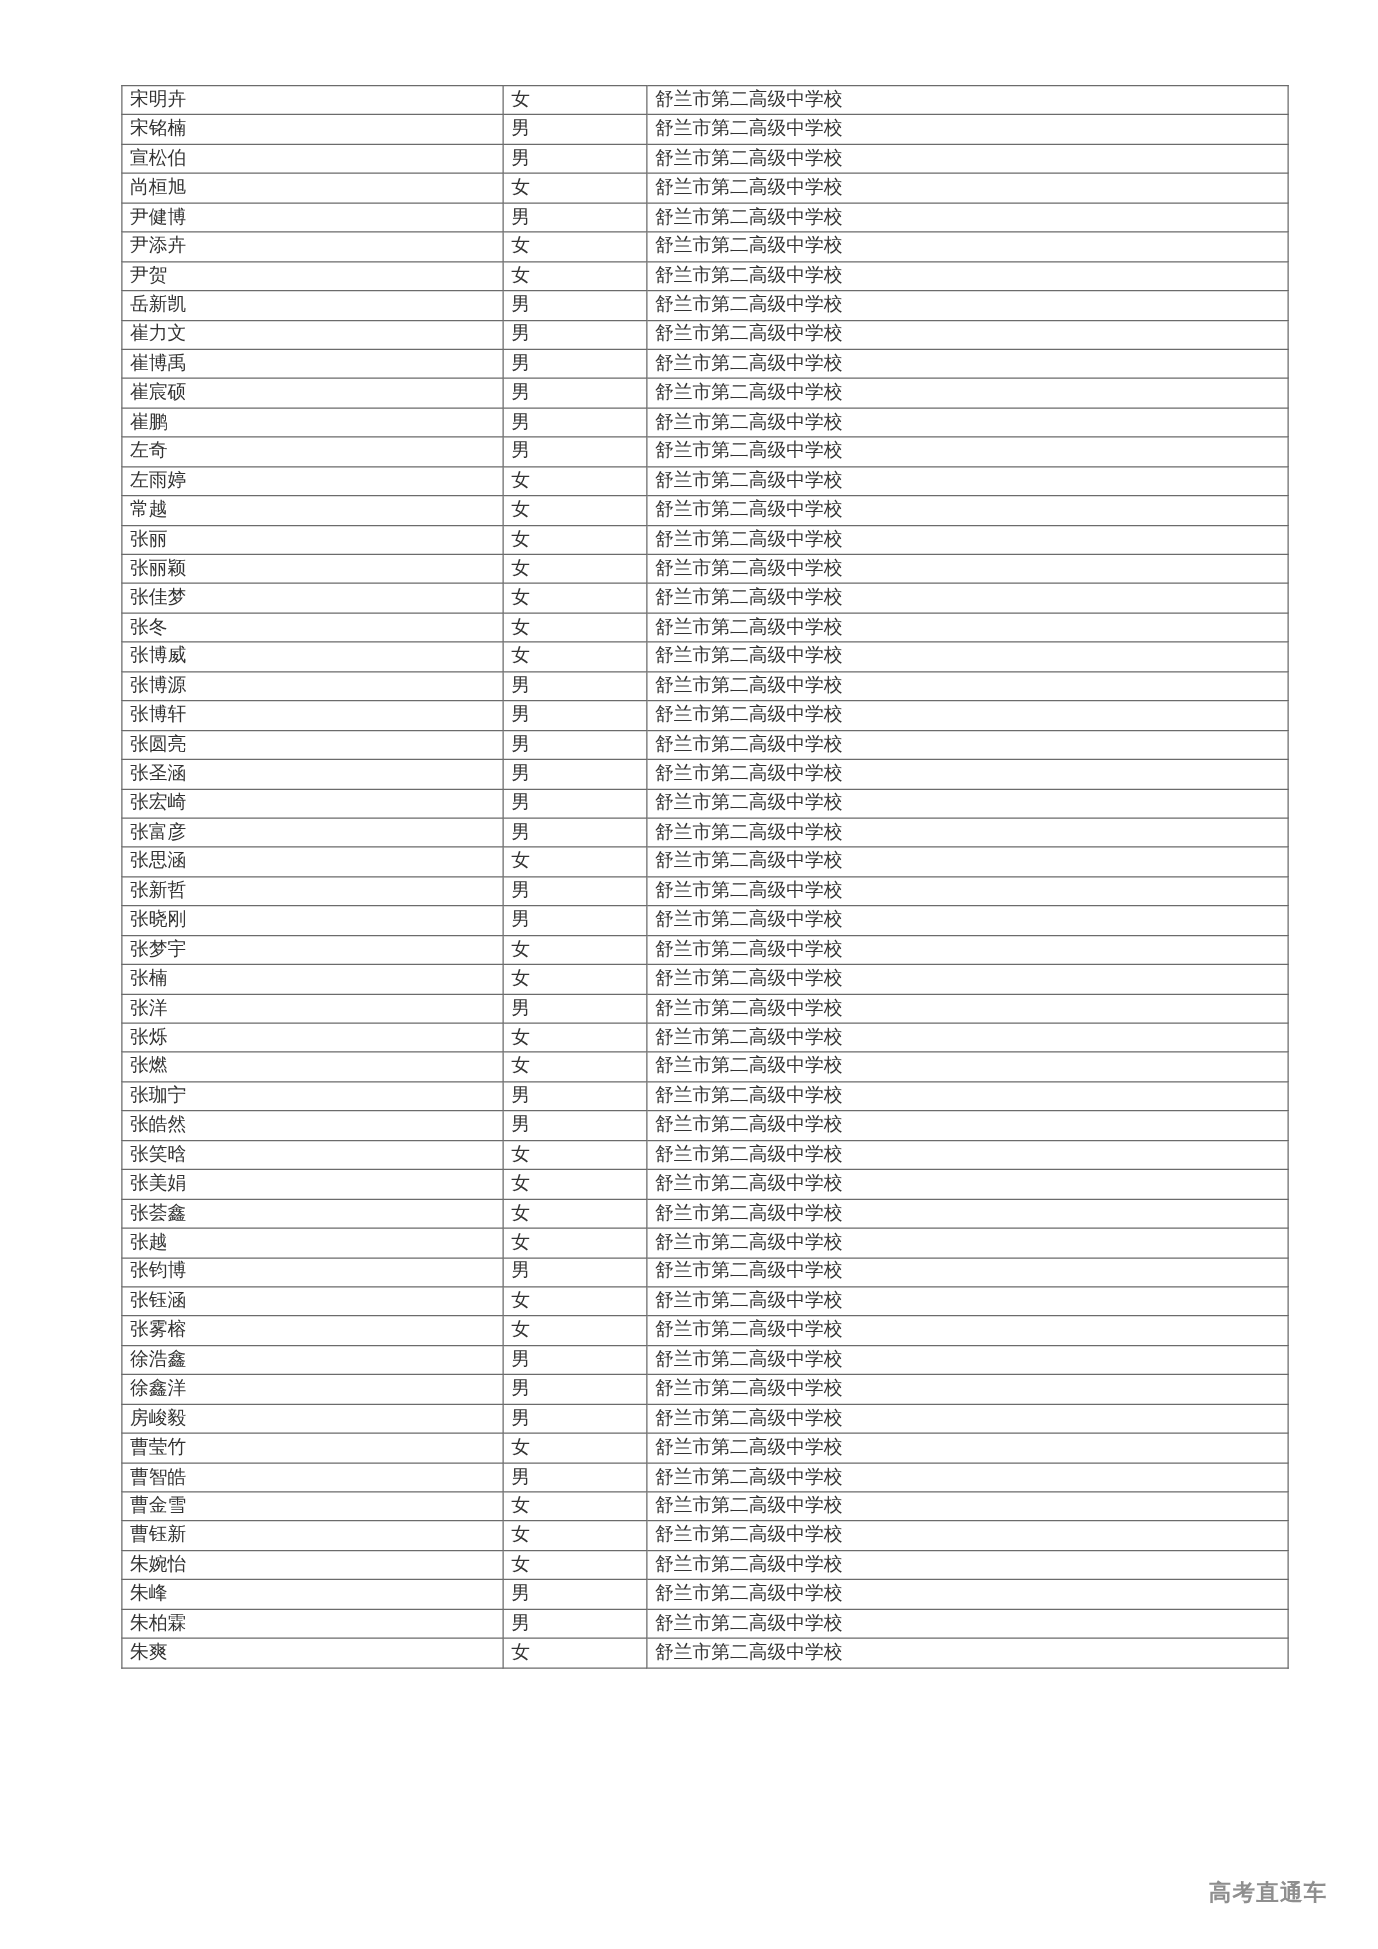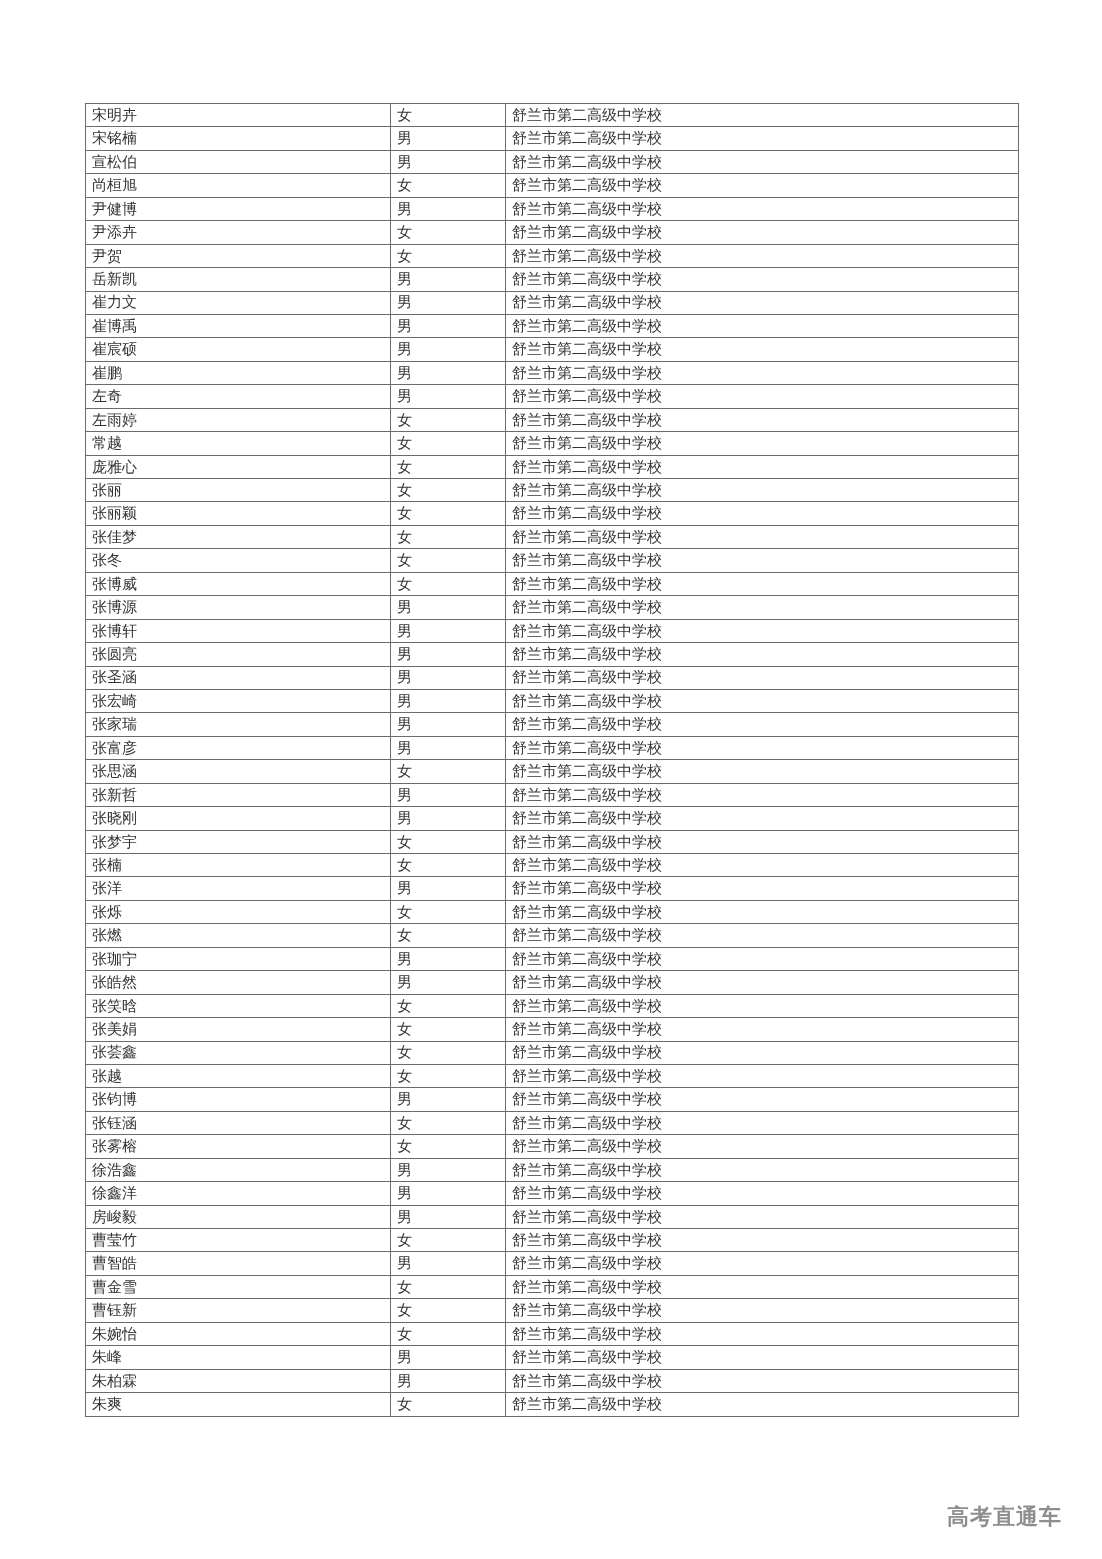--- a/index.html
+++ b/index.html
@@ -7,24 +7,23 @@
   body {
     width: 1102px;
     height: 1559px;
     background: #ffffff;
     position: relative;
     font-family: "Liberation Serif", serif;
     overflow: hidden;
   }
   .table-wrap {
     position: absolute;
-    left: 85px;
+    left: 97px;
     top: 68px;
     width: 933px;
-    margin-top: 35px;
   }
   table.student-table {
     border-collapse: collapse;
     width: 100%;
     table-layout: fixed;
   }
   .student-table td {
     border: 1px solid #6b6b6b;
     height: 23.45px;
     font-size: 15px;
@@ -33,21 +32,21 @@
     white-space: nowrap;
     overflow: hidden;
     vertical-align: middle;
     line-height: 1.1;
   }
   .watermark {
     position: absolute;
     right: 40px;
     top: 1502px;
     font-family: "Liberation Sans", sans-serif;
-    font-size: 22px;
+    font-size: 18px;
     font-weight: 600;
     color: #8e8e8e;
     letter-spacing: 1px;
   }
 </style>
 </head>
 <body>
 
 <div class="table-wrap">
   <table class="student-table">
@@ -126,25 +125,20 @@
           <td>左雨婷</td>
           <td>女</td>
           <td>舒兰市第二高级中学校</td>
         </tr>
         <tr>
           <td>常越</td>
           <td>女</td>
           <td>舒兰市第二高级中学校</td>
         </tr>
         <tr>
-          <td>庞雅心</td>
-          <td>女</td>
-          <td>舒兰市第二高级中学校</td>
-        </tr>
-        <tr>
           <td>张丽</td>
           <td>女</td>
           <td>舒兰市第二高级中学校</td>
         </tr>
         <tr>
           <td>张丽颖</td>
           <td>女</td>
           <td>舒兰市第二高级中学校</td>
         </tr>
         <tr>
@@ -177,25 +171,20 @@
           <td>男</td>
           <td>舒兰市第二高级中学校</td>
         </tr>
         <tr>
           <td>张圣涵</td>
           <td>男</td>
           <td>舒兰市第二高级中学校</td>
         </tr>
         <tr>
           <td>张宏崎</td>
-          <td>男</td>
-          <td>舒兰市第二高级中学校</td>
-        </tr>
-        <tr>
-          <td>张家瑞</td>
           <td>男</td>
           <td>舒兰市第二高级中学校</td>
         </tr>
         <tr>
           <td>张富彦</td>
           <td>男</td>
           <td>舒兰市第二高级中学校</td>
         </tr>
         <tr>
           <td>张思涵</td>

